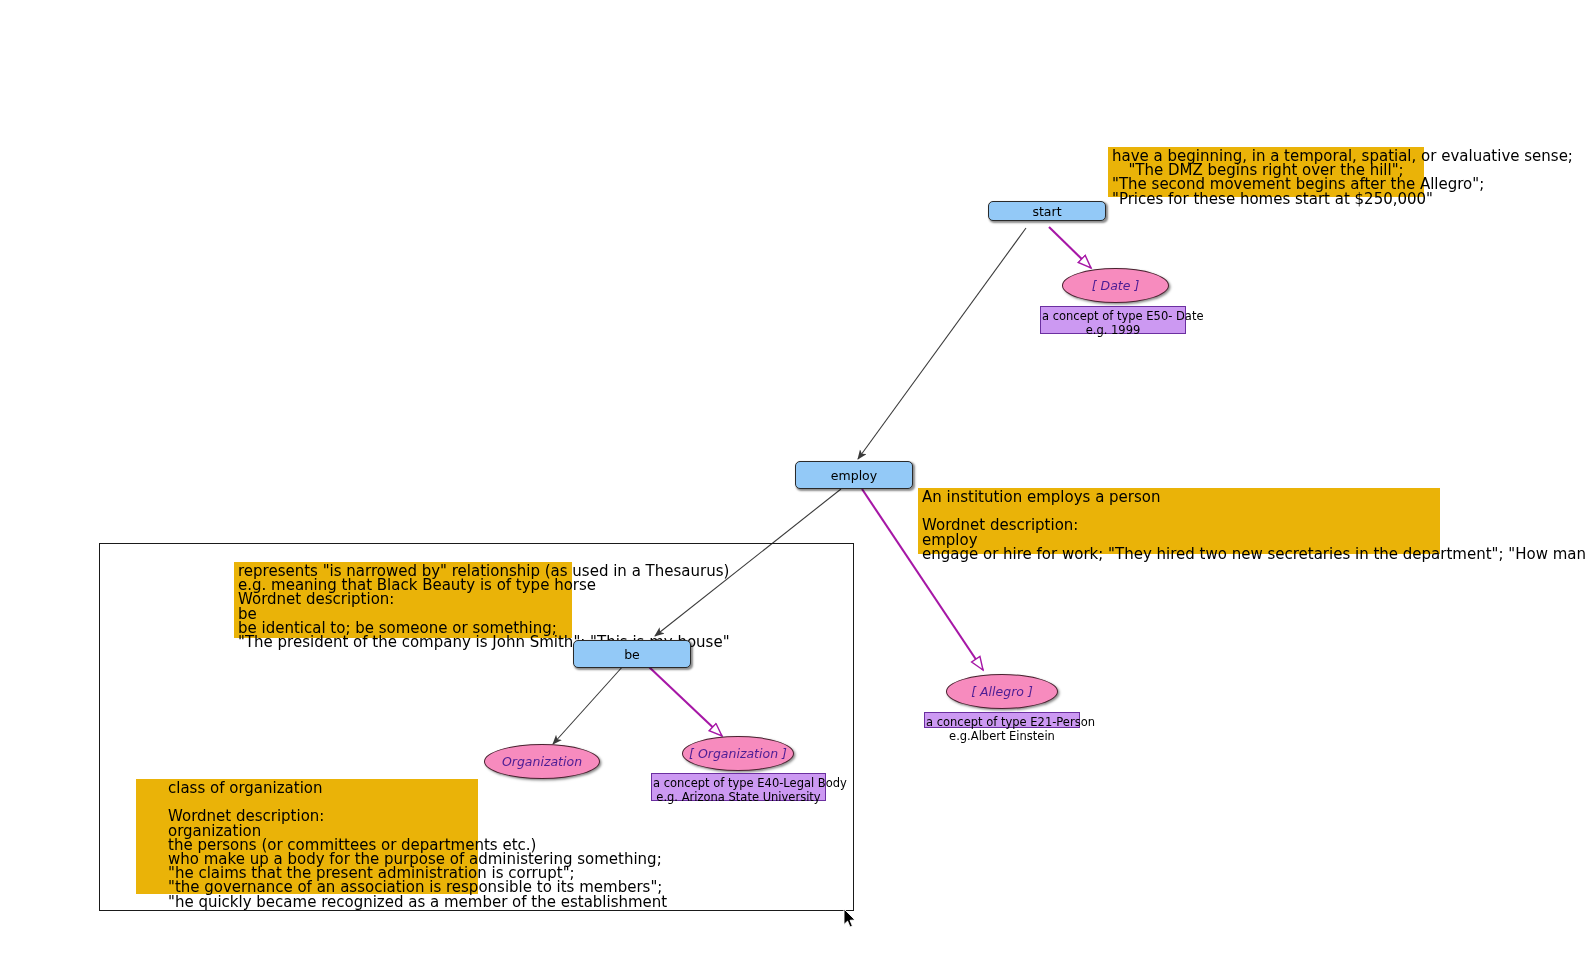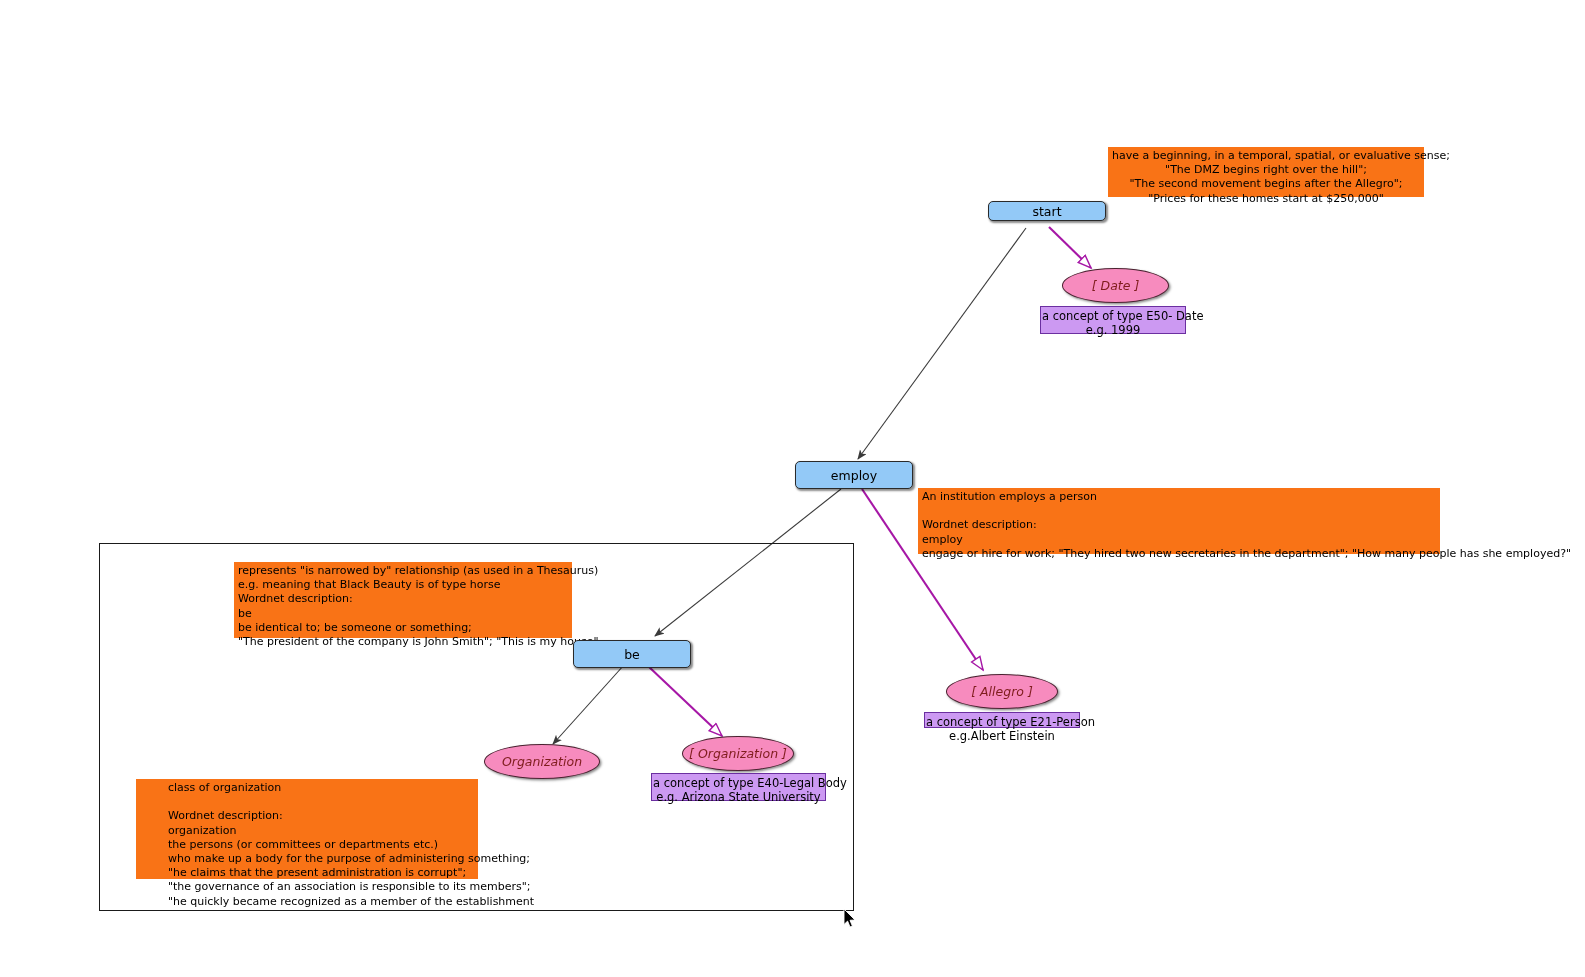--- a/index.html
+++ b/index.html
@@ -54,42 +54,42 @@
     position: absolute;
     background: #f78bbe;
     border: 1.3px solid #4a2230;
     border-radius: 50%;
     box-sizing: border-box;
     display: flex;
     align-items: center;
     justify-content: center;
     font-size: 12.5px;
     font-style: italic;
-    color: #7f1d1d;
+    color: #4c1d95;
     box-shadow: 1.5px 1.5px 2.5px rgba(0,0,0,0.45);
   }
   
   .note-purple {
     position: absolute;
     background: #cc99f2;
     border: 1.2px solid #6b2fa0;
     box-sizing: border-box;
     font-size: 11.5px;
     line-height: 14px;
     text-align: center;
     padding: 2px 1px;
     color: #000;
     white-space: pre;
   }
   
   .note-yellow {
     position: absolute;
-    background: #f97316;
-    box-sizing: border-box;
-    font-size: 11px;
+    background: #eab308;
+    box-sizing: border-box;
+    font-size: 15px;
     line-height: 14.2px;
     color: #000;
     padding: 2px 4px;
     white-space: pre;
   }
   .note-yellow.centered { text-align: center; }
   .note-yellow.left { text-align: left; }
 
   
   .cursor {
@@ -189,21 +189,21 @@
     <span>Organization</span>
   </div>
 
   <div class="node-ellipse" style="left:682px; top:736px; width:112px; height:35px;">
     <span>[ Organization ]</span>
   </div>
 
   <div class="note-purple" style="left:651px; top:773px; width:175px; height:28px;">a concept of type E40-Legal Body
 e.g. Arizona State University</div>
 
-  <div class="note-yellow left" style="left:136px; top:779px; width:342px; height:100px;padding-left:32px;">class of organization
+  <div class="note-yellow left" style="left:136px; top:779px; width:342px; height:115px;padding-left:32px;">class of organization
 
 Wordnet description:
 organization
 the persons (or committees or departments etc.)
 who make up a body for the purpose of administering something;
 "he claims that the present administration is corrupt";
 "the governance of an association is responsible to its members";
 "he quickly became recognized as a member of the establishment</div>
 
   <svg class="cursor" style="left:843px; top:909px;" viewBox="0 0 14 20" xmlns="http://www.w3.org/2000/svg">

